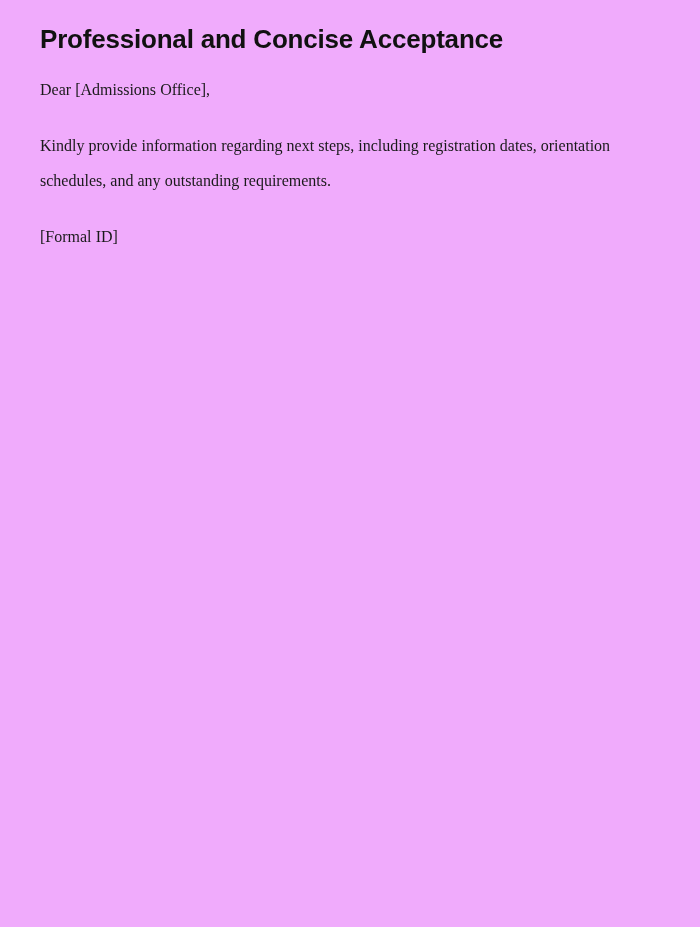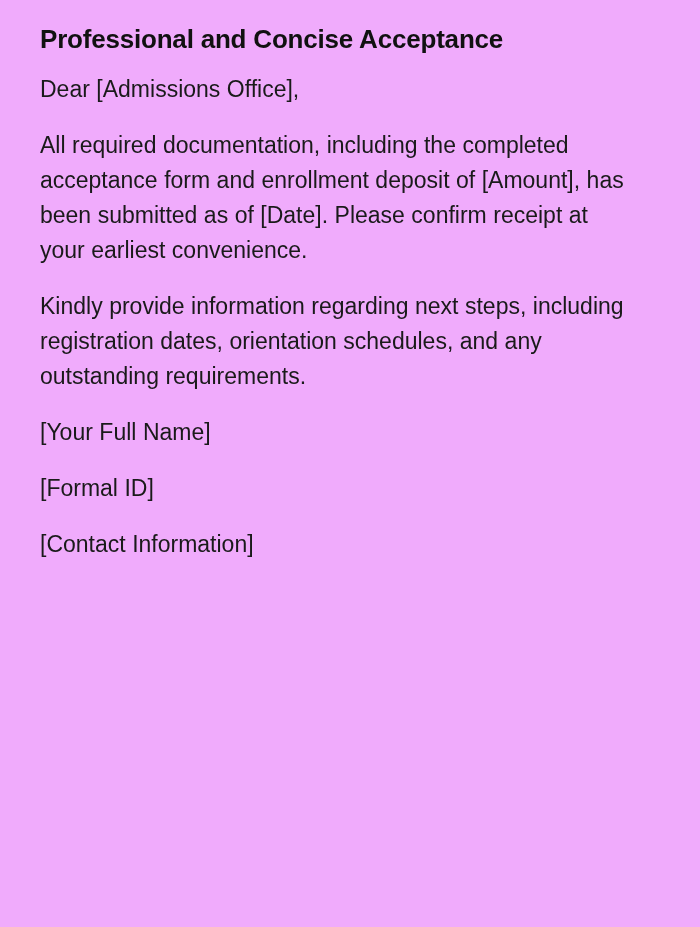--- a/index.html
+++ b/index.html
@@ -35,26 +35,27 @@
     letter-spacing: -0.2px;
     color: #111111;
   }
 
   .doc-body {
     display: block;
   }
 
   .doc-paragraph {
     margin: 0 0 21px 0;
-    font-size: 23px;
+    font-size: 16px;
     line-height: 35px;
     font-weight: normal;
     color: #1a1a1a;
     max-width: 595px;
     word-spacing: 0.1px;
+    font-family: Liberation Serif, serif;
   }
 
   .doc-paragraph:last-child {
     margin-bottom: 0;
   }
 
   
   .doc-paragraph.signature-line {
     margin-bottom: 21px;
   }
@@ -65,26 +66,23 @@
 <div class="page">
 
   <h1 class="doc-title">Professional and Concise Acceptance</h1>
 
   <div class="doc-body">
 
     <p class="doc-paragraph">Dear [Admissions Office],</p>
 
 
 
-    <p class="doc-paragraph">All required documentation, including the completed acceptance form and enrollment deposit of [Amount], has been submitted as of [Date]. Please confirm receipt at your earliest convenience.</p>
 
     <p class="doc-paragraph">Kindly provide information regarding next steps, including registration dates, orientation schedules, and any outstanding requirements.</p>
 
 
 
-    <p class="doc-paragraph signature-line">[Your Full Name]</p>
 
     <p class="doc-paragraph signature-line">[Formal ID]</p>
 
-    <p class="doc-paragraph signature-line">[Contact Information]</p>
 
   </div>
 </div>
 
 </body></html>

